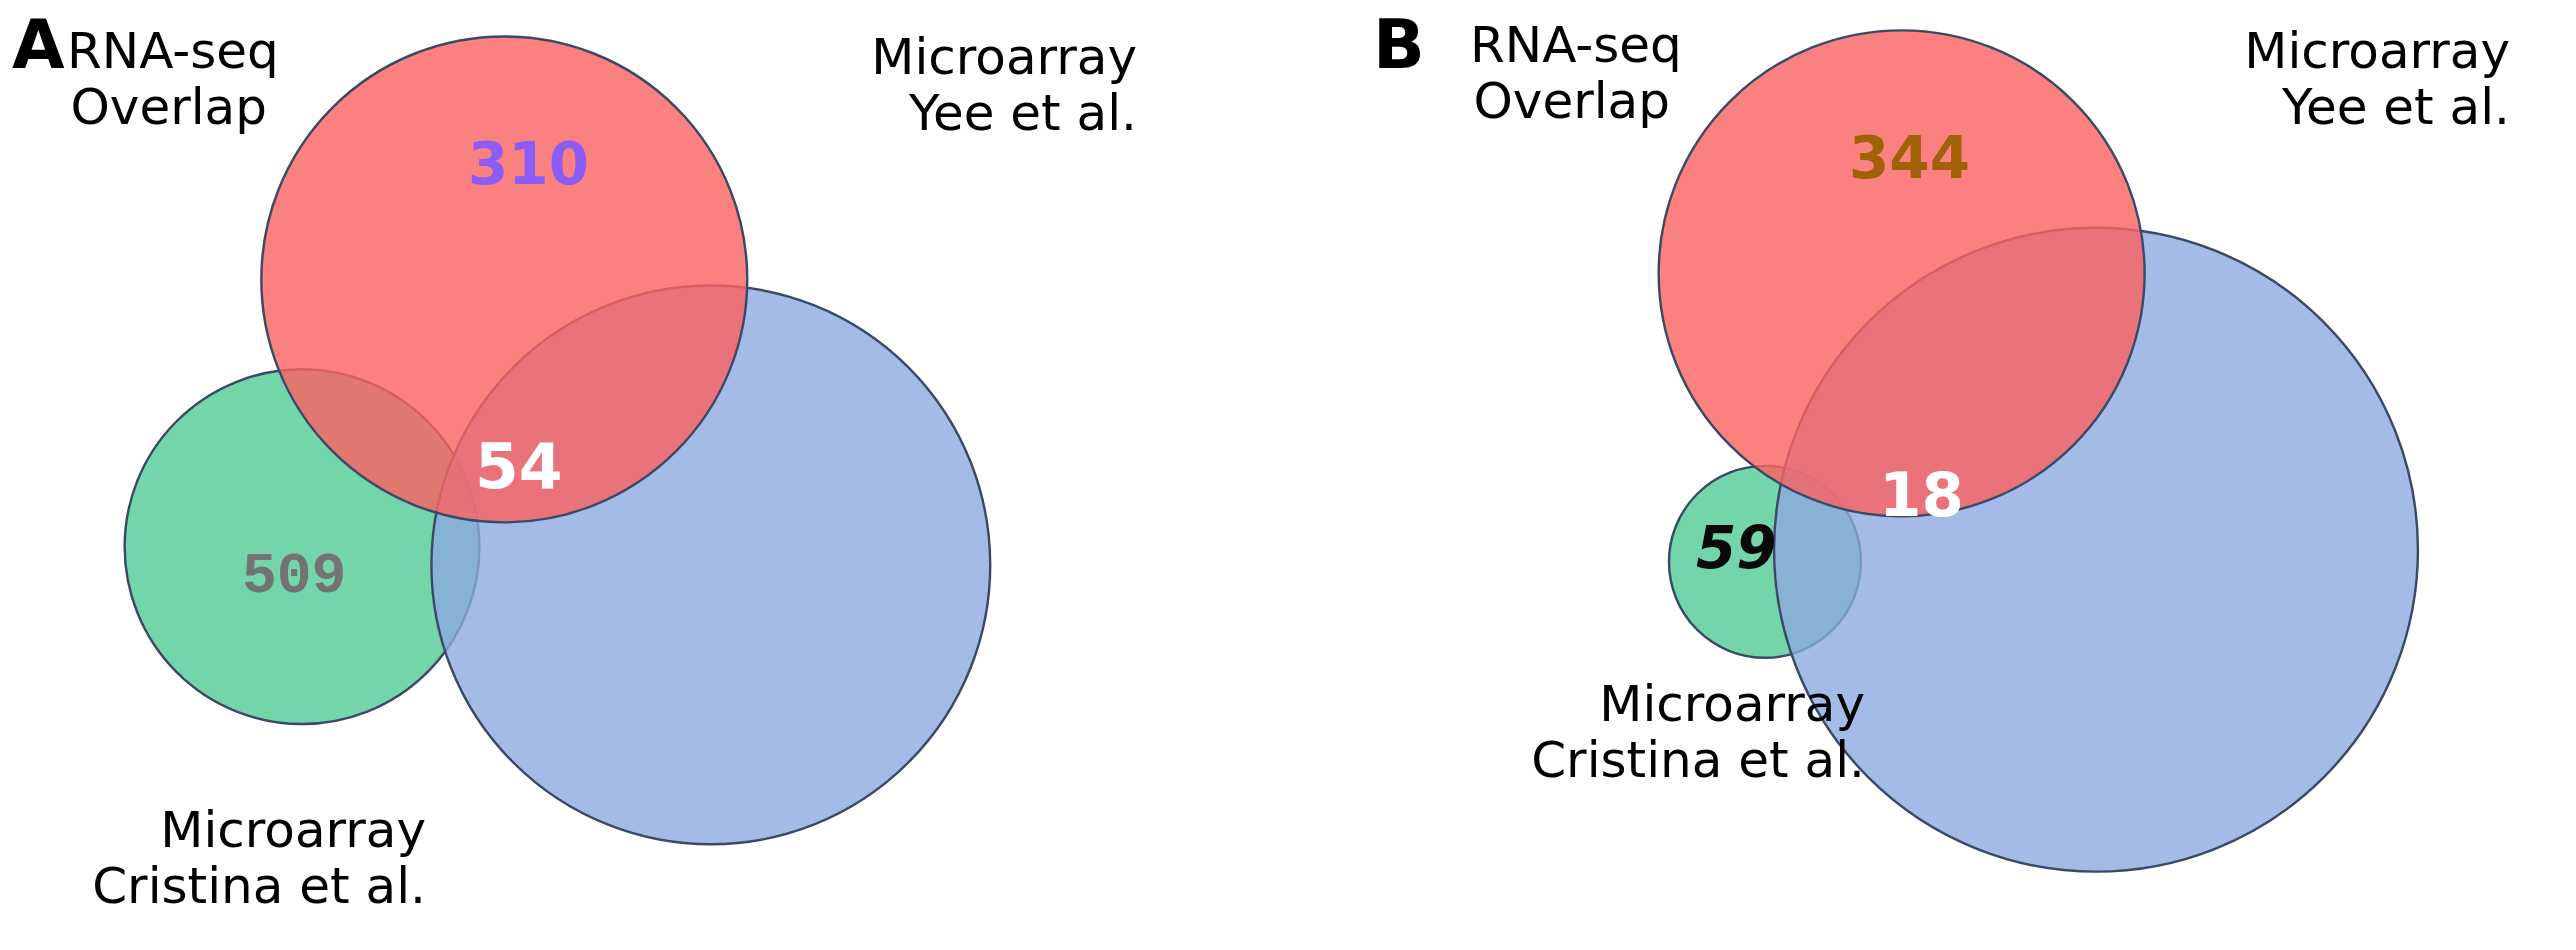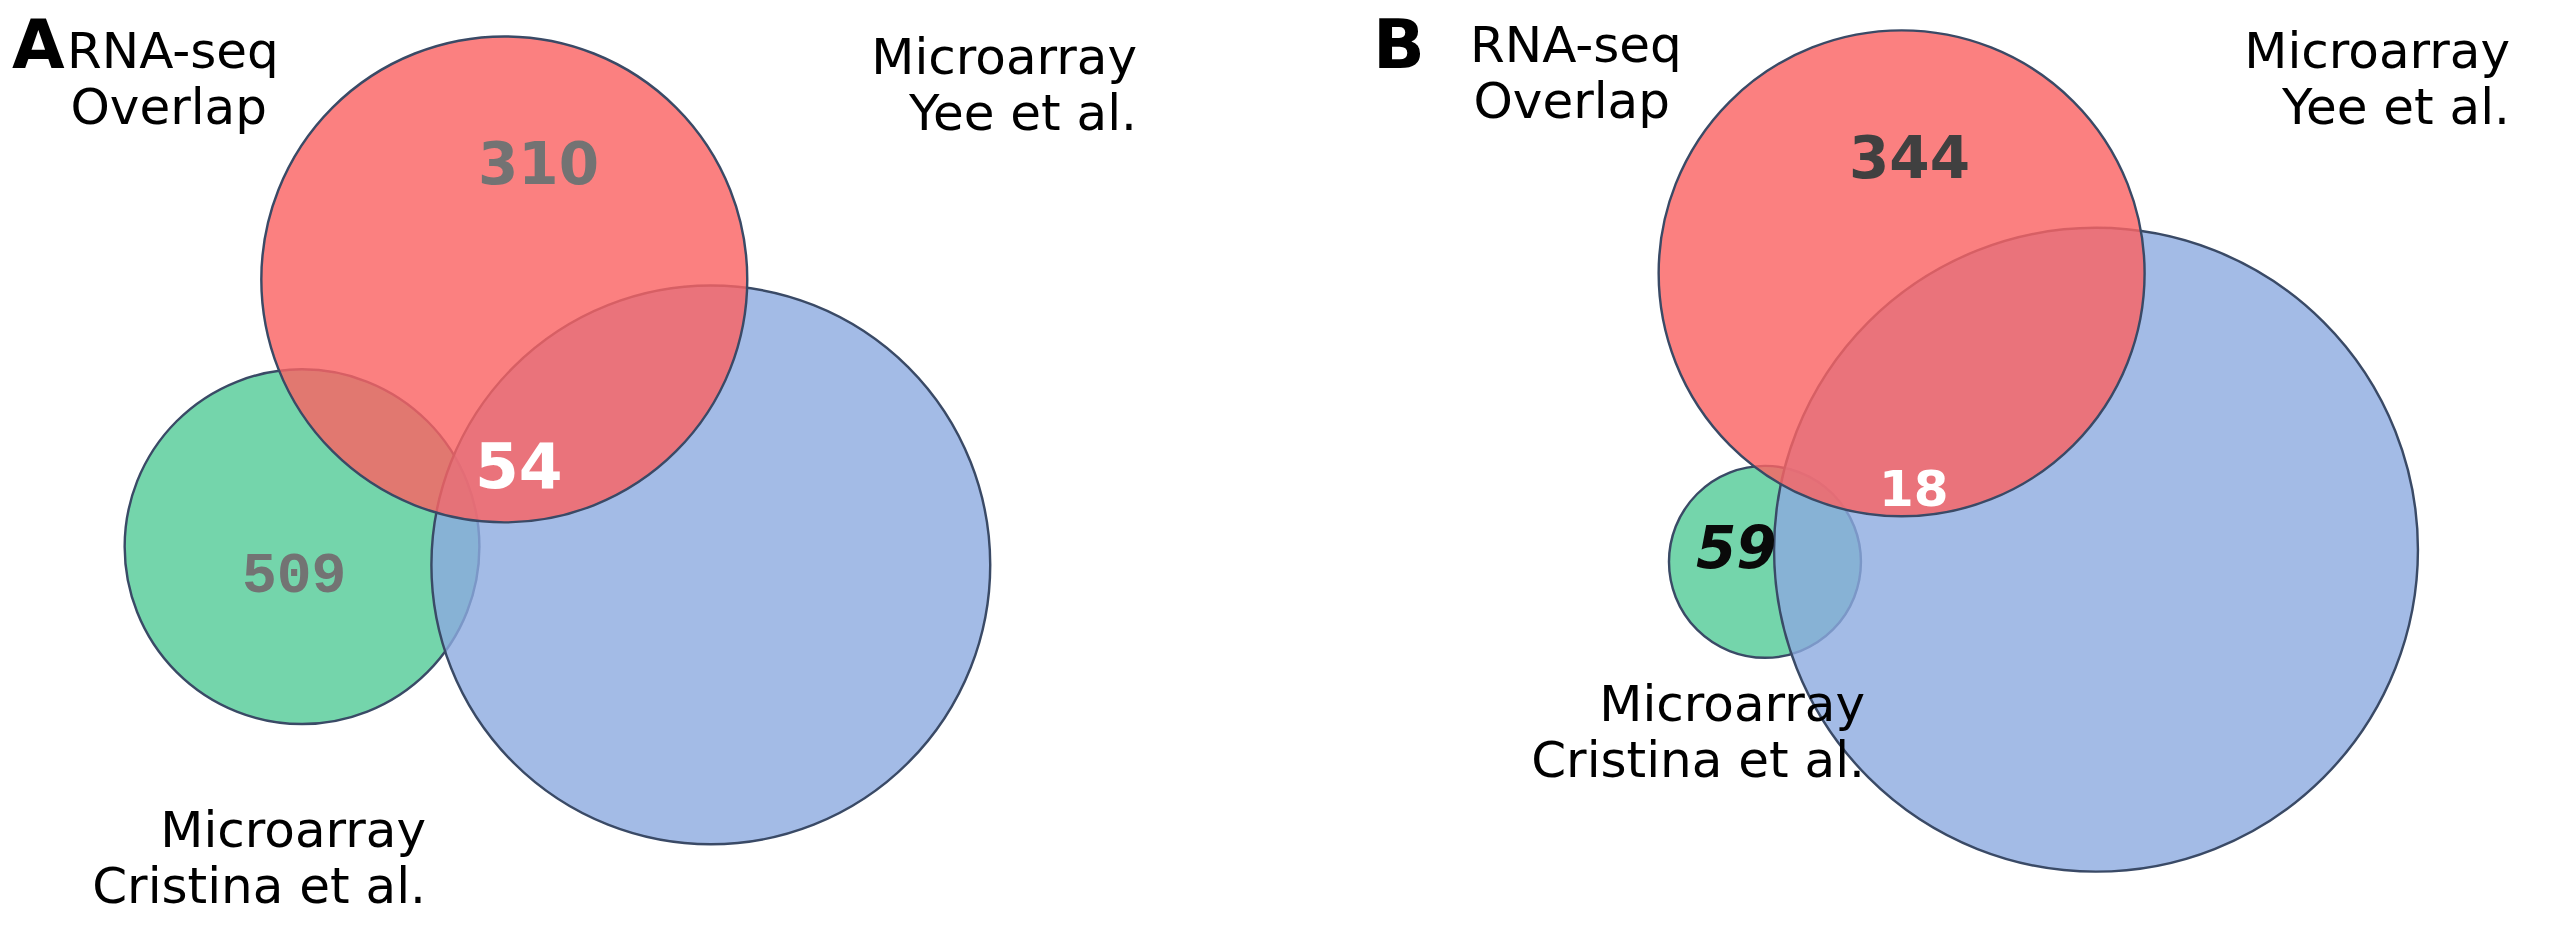--- a/index.html
+++ b/index.html
@@ -94,21 +94,21 @@
     <div class="set-label" style="left:851px; top:29px; width:286px;">
       <div>Microarray</div>
       <div>Yee et al.</div>
     </div>
 
     <div class="set-label" style="left:61px; top:802px; width:365px;">
       <div>Microarray</div>
       <div>Cristina et al.</div>
     </div>
 
-    <div class="count dark" style="left: 478px; top: 135px; color: #737373;">310</div>
+    <div class="count dark" style="left: 468px; top: 135px; color: #8b5cf6;">310</div>
 
     <div class="count light" style="left: 475px; top: 435px; font-size: 63px; color: rgb(255, 255, 255); text-align: right;">54</div>
 
     <div class="count dark" style="left: 242px; top: 548px; color: #737373; font-family: Liberation Mono, monospace;">509</div>
 
 
   </div>
 
   <div class="panel" id="panel-b">
 
@@ -133,23 +133,23 @@
     <div class="set-label" style="left:936px; top:23px; width:286px;">
       <div>Microarray</div>
       <div>Yee et al.</div>
     </div>
 
     <div class="set-label" style="left:200px; top:676px; width:377px;">
       <div>Microarray</div>
       <div>Cristina et al.</div>
     </div>
 
-    <div class="count dark" style="left: 561px; top: 129px; color: #404040;">344</div>
+    <div class="count dark" style="left: 561px; top: 129px; color: #a16207;">344</div>
 
-    <div class="count light" style="left: 591px; top: 464px; font-size: 50px; color: rgb(255, 255, 255);">18</div>
+    <div class="count light" style="left: 591px; top: 464px; font-size: 61px; color: rgb(255, 255, 255);">18</div>
 
     <div class="count dark" style="left: 408px; top: 519px; color: rgb(10, 10, 10); font-style: italic;">59</div>
 
 
   </div>
 
 </div>
 
 
 </body></html>

